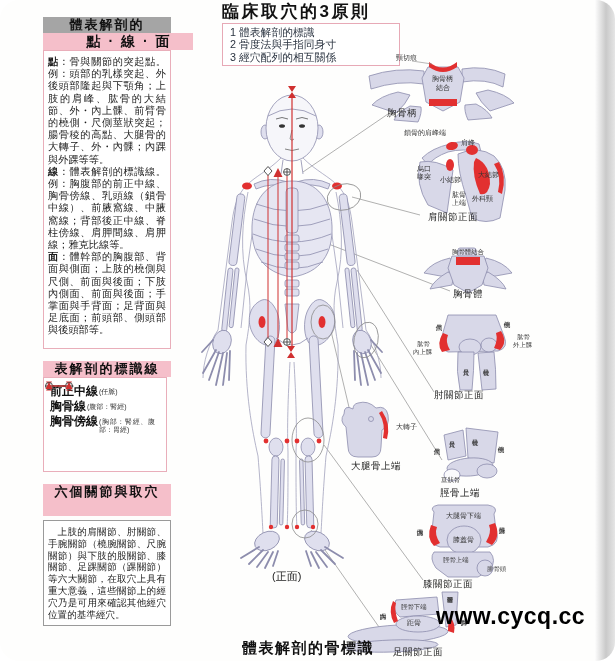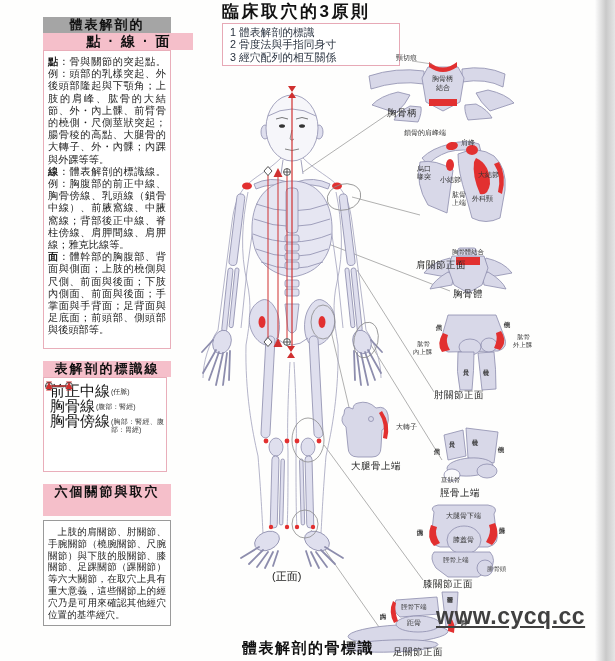--- a/index.html
+++ b/index.html
@@ -1,48 +1,48 @@
 <!DOCTYPE html>
 <html><head>
 <meta charset="utf-8">
 <style>
   html,body{margin:0;padding:0;}
   #page{position:relative;width:615px;height:661px;background:#fefefd;overflow:hidden;
-        font-family:"Liberation Sans","DejaVu Sans",sans-serif;color:#222;}
+        font-family:"Liberation Sans","DejaVu Sans",sans-serif;color:#222;border-radius:19px;}
   #edge{position:absolute;right:0;top:0;width:20px;height:661px;
         background:linear-gradient(to right,#fdfdfd,#c9c9c9 55%,#e6e6e6);}
   
   .hdr{position:absolute;left:43px;width:128px;text-align:center;font-weight:bold;
        font-size:13px;line-height:16px;letter-spacing:2px;color:#111;}
   .hdr.gray{background:#a5a5a5;}
   .hdr.pink{background:#f5bfca;}
   .pbox{position:absolute;left:43px;width:118px;background:#fff;padding:5px 4px;
         font-size:10.2px;line-height:12.2px;text-align:justify;color:#1c1c1c;}
   .pbox p{margin:0;}
   .pbox b{font-weight:bold;}
   .legend-row{display:flex;align-items:flex-start;margin:3px 0 0 4px;}
   .legend-row .sym{flex:0 0 32px;margin-top:2px;}
-  .legend-row .lab{font-weight:normal;font-size:15px;color:#111;white-space:nowrap;}
+  .legend-row .lab{font-weight:bold;font-size:12px;color:#111;white-space:nowrap;}
   .legend-row .note{font-size:7px;color:#333;margin:3px 0 0 1px;line-height:8px;width:56px;}
   
   #ptitle{position:absolute;left:222px;top:0px;font-size:17px;font-weight:bold;color:#111;
           letter-spacing:2.5px;border-bottom:2px solid #1a1a1a;padding-bottom:1px;white-space:nowrap;}
   #pbox{position:absolute;left:222px;top:23px;width:162px;border:1px solid #e7a9b6;
         background:#fff;padding:2px 7px;font-size:10.8px;line-height:12.4px;color:#2a3340;}
   
   .lbl{position:absolute;font-size:7px;line-height:8px;color:#333;white-space:nowrap;}
   .lbl6{font-size:6.4px;line-height:7.2px;}
   .lblv{position:absolute;writing-mode:vertical-rl;text-orientation:upright;
         font-size:6.6px;line-height:7px;color:#333;letter-spacing:0;}
   .cap{position:absolute;font-size:9.5px;color:#222;letter-spacing:0.5px;white-space:nowrap;}
   #front-label{position:absolute;left:272px;top:569px;font-size:11px;color:#222;}
   #fig-caption{position:absolute;left:242px;top:639px;font-size:15px;font-weight:bold;
                letter-spacing:1.5px;color:#111;}
   #watermark{position:absolute;left:436px;top:603px;font-size:23px;font-weight:800;
-             color:#404040;letter-spacing:0.5px;white-space:nowrap;z-index:5;text-decoration:underline;}
+             color:#000000;letter-spacing:0.5px;white-space:nowrap;z-index:5;}
   svg{position:absolute;left:0;top:0;}
 </style>
 </head>
 <body>
 
 <div id="page">
 
   <svg width="615" height="661" viewBox="0 0 615 661">
 
     <g stroke="#8f8f8f" stroke-width="0.7">
@@ -331,21 +331,21 @@
 
   <div class="lbl" style="left:404px;top:129px;">鎖骨的肩峰端</div>
   <div class="lbl" style="left:461px;top:139px;">肩峰</div>
   <div class="lbl" style="left:417px;top:165px;">烏口</div>
   <div class="lbl" style="left:417px;top:173px;">喙突</div>
   <div class="lbl" style="left:440px;top:176px;">小結節</div>
   <div class="lbl" style="left:478px;top:171px;">大結節</div>
   <div class="lbl" style="left:452px;top:191px;">肱骨</div>
   <div class="lbl" style="left:452px;top:199px;">上端</div>
   <div class="lbl" style="left:472px;top:195px;">外科頸</div>
-  <div class="cap" style="left:416px;top:211px;margin-top:48px;">肩關節正面</div>
+  <div class="cap" style="left:428px;top:211px;">肩關節正面</div>
 
   <div class="lbl lbl6" style="left:452px;top:248px;">胸骨體結合</div>
   <div class="cap" style="left:453px;top:288px;">胸骨體</div>
 
   <div class="lblv" style="left:436px;top:319px;">尺側</div>
   <div class="lblv" style="left:504px;top:316px;">橈側</div>
   <div class="lbl lbl6" style="left:517px;top:333px;">肱骨</div>
   <div class="lbl lbl6" style="left:513px;top:341px;">外上髁</div>
   <div class="lbl lbl6" style="left:417px;top:340px;">肱骨</div>
   <div class="lbl lbl6" style="left:413px;top:348px;">內上髁</div>

